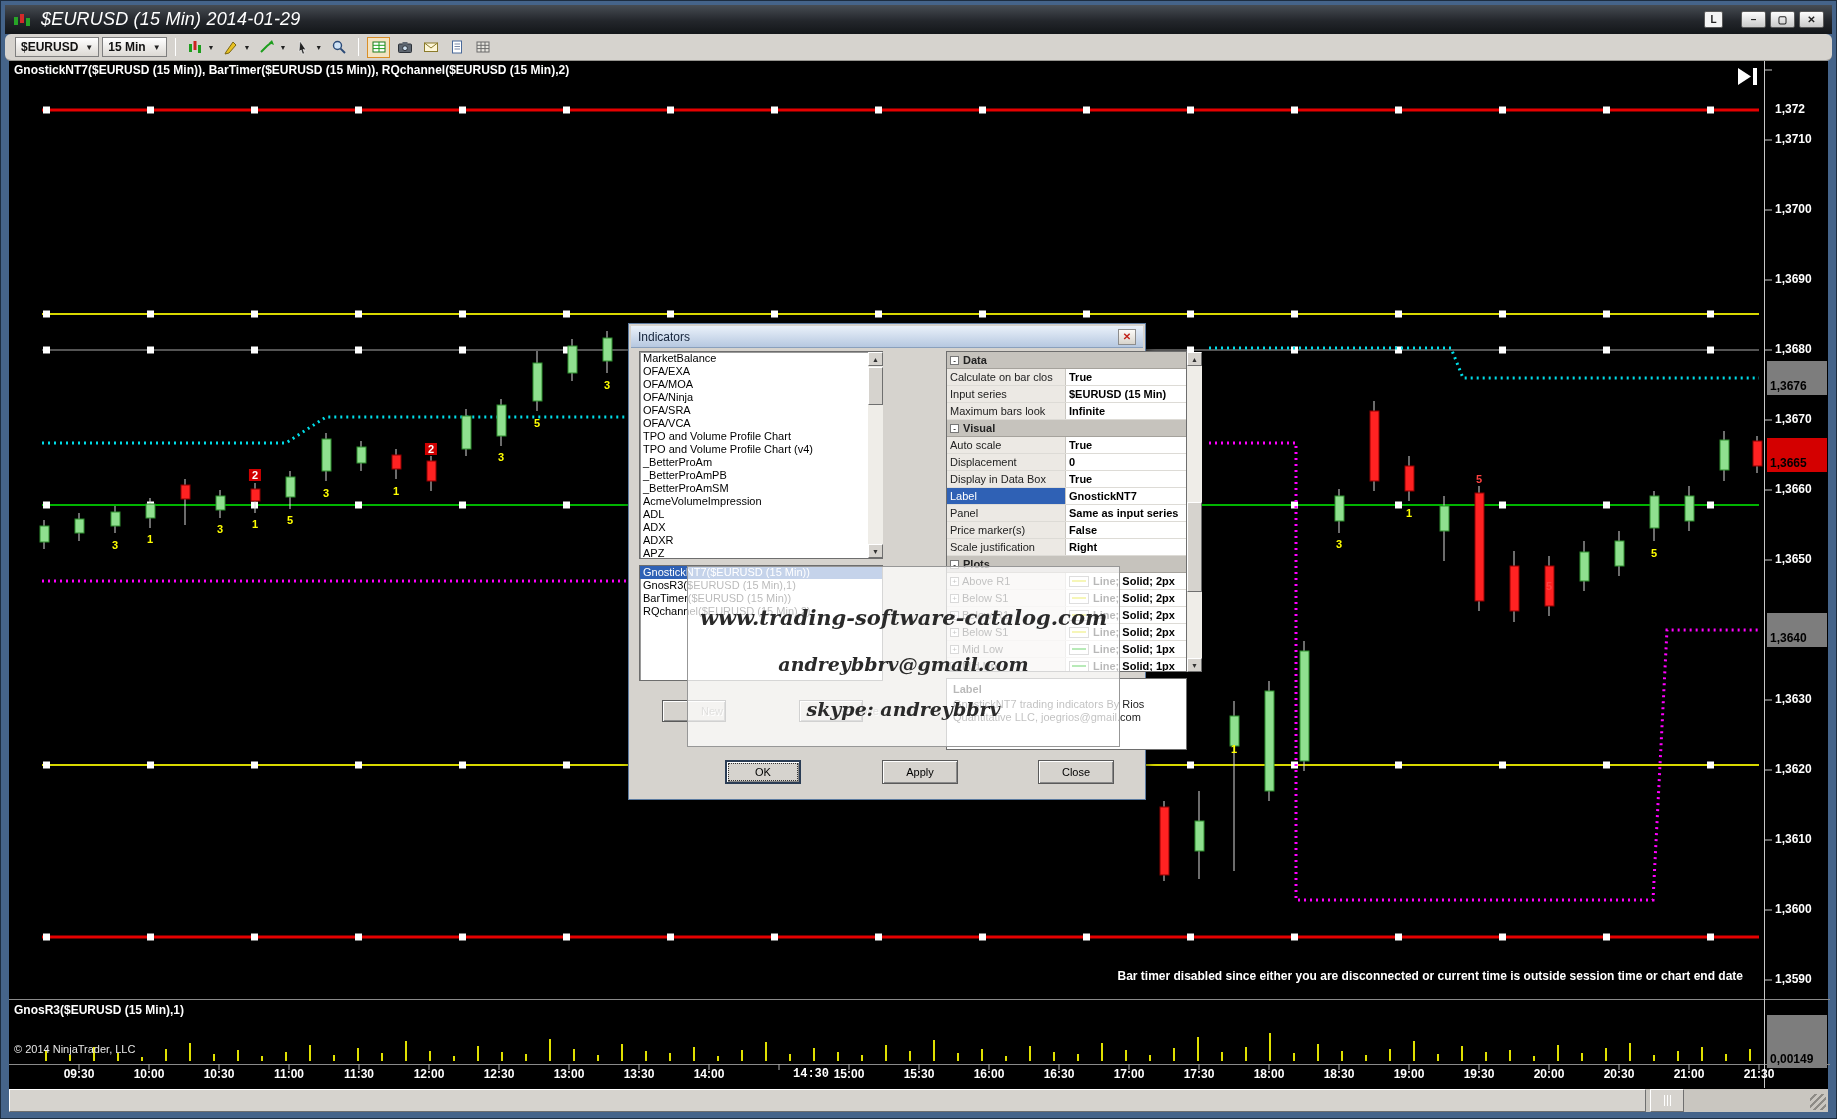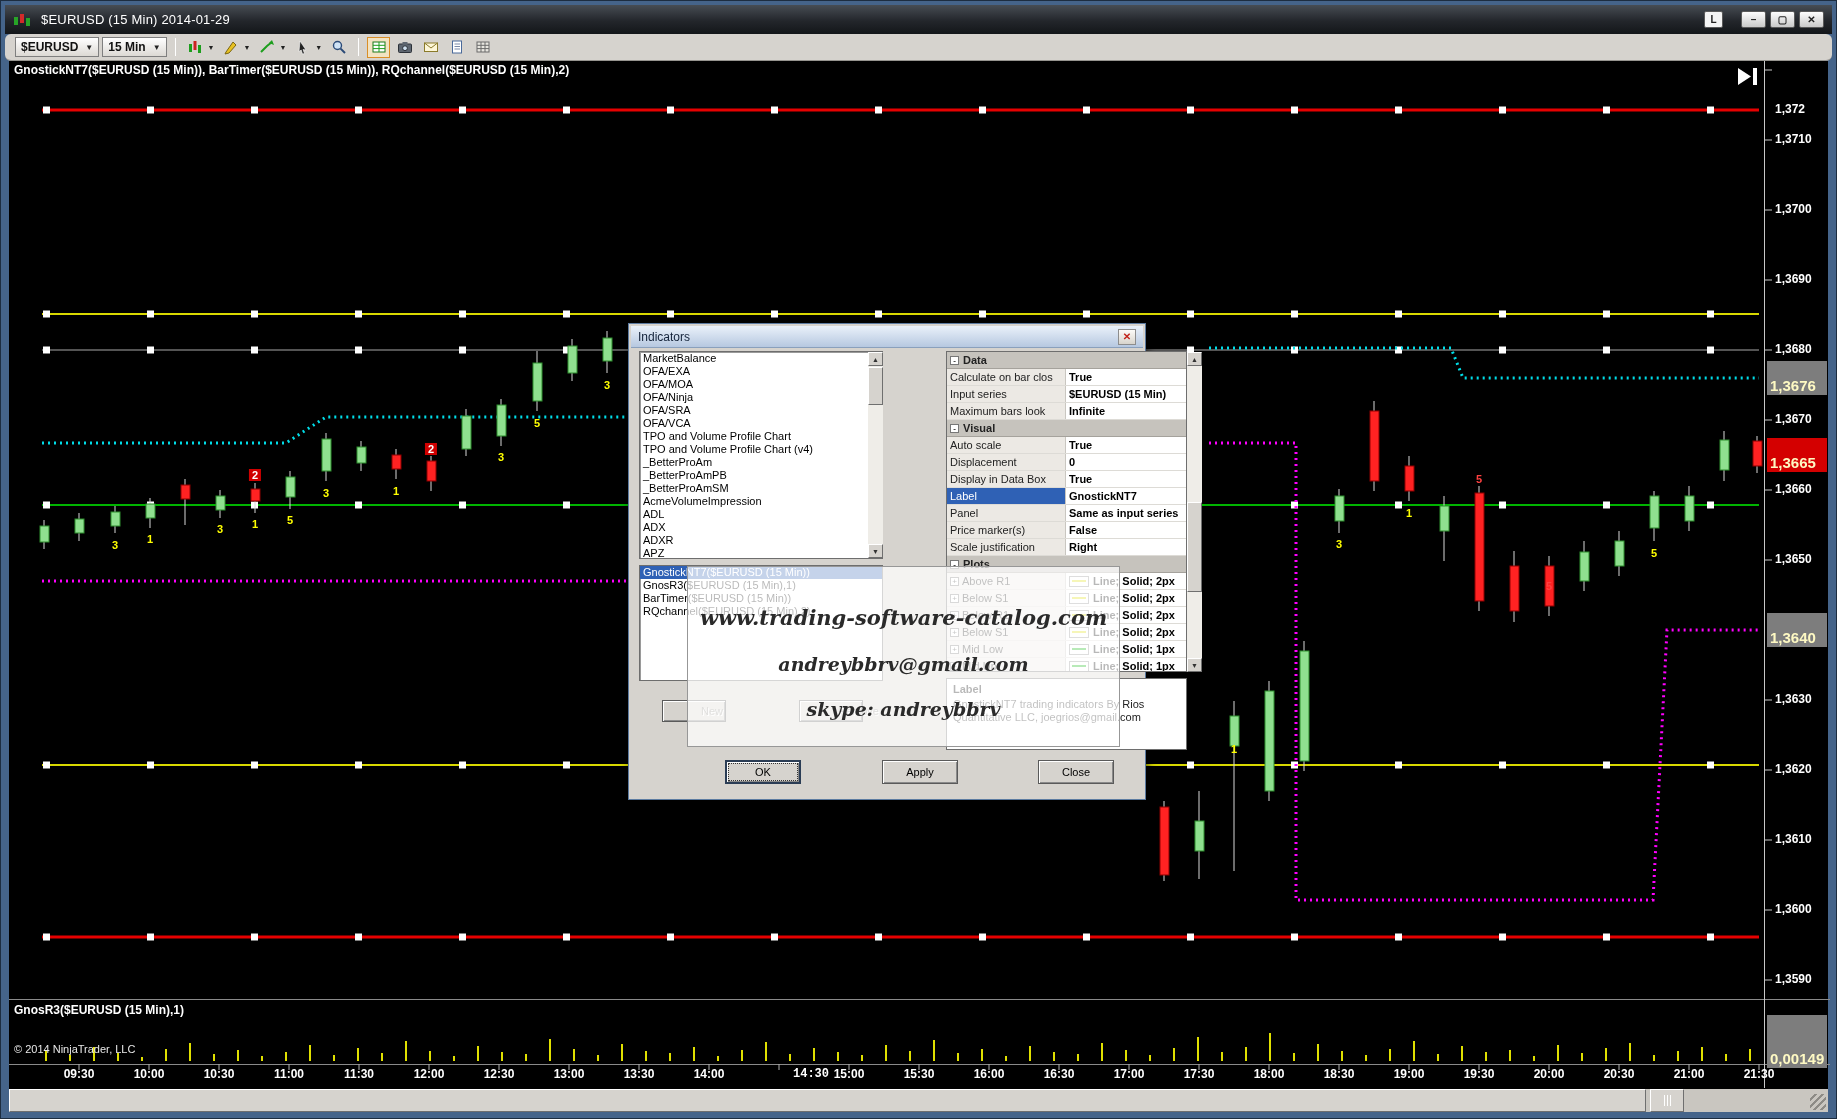--- a/index.html
+++ b/index.html
@@ -4,21 +4,21 @@
 <style>
   html,body{margin:0;padding:0;background:#222;}
   *{box-sizing:border-box;}
   .window{position:relative;width:1837px;height:1119px;background:#45648a;border:1px solid #1d2d40;overflow:hidden;
           font-family:"Liberation Sans",sans-serif;}
   
   .titlebar{position:absolute;left:4px;top:4px;right:4px;height:29px;
             background:linear-gradient(180deg,#474d54,#23262b 55%,#131619);
             display:flex;align-items:center;padding:0 8px;z-index:4;}
   .app-icon{width:20px;height:16px;margin-right:8px;display:flex;align-items:center;}
-  .win-title{color:#ffffff;font-size:13px;letter-spacing:.2px;}
+  .win-title{color:#ffffff;font-size:18px;letter-spacing:.2px;font-style:italic;}
   .win-controls{margin-left:auto;display:flex;align-items:center;gap:4px;}
   .wbtn{width:25px;height:17px;border-radius:2px;background:linear-gradient(#fdfdfd,#c9c9c9);
         border:1px solid #5a5a5a;color:#222;font-size:10px;display:flex;align-items:center;justify-content:center;font-weight:bold;}
   .wbtn.l{width:19px;background:#f4f4f4;margin-right:14px;}
   
   .toolbar{position:absolute;left:4px;top:33px;right:4px;height:27px;background:#d6d3ce;
            border-bottom:1px solid #96948f;display:flex;align-items:center;padding:0 10px;gap:3px;z-index:4;border-radius:6px;}
   .combo{height:20px;border:1px solid #7f7f7f;background:linear-gradient(#ffffff,#dcd9d4);
          display:flex;align-items:center;padding:0 5px;gap:7px;font-size:12px;font-weight:bold;color:#111;}
   .combo .arr{font-size:8px;color:#222;}
@@ -29,21 +29,21 @@
   
   .content{position:absolute;left:8px;top:60px;right:8px;bottom:29px;background:#000;z-index:0;}
   #chart-svg{position:absolute;left:0;top:0;z-index:1;pointer-events:none;}
   #overlay-labels{position:absolute;left:0;top:0;width:1837px;height:1119px;z-index:2;pointer-events:none;}
   .ind-label{position:absolute;left:13px;top:62px;color:#fff;font-size:12px;font-weight:bold;}
   .timer-msg{position:absolute;right:95px;top:968px;color:#fff;font-size:12px;font-weight:bold;}
   .panel2-label{position:absolute;left:13px;top:1002px;color:#fff;font-size:12px;font-weight:bold;}
   .copyright{position:absolute;left:13px;top:1042px;color:#e8e8e8;font-size:11px;}
   .price-label{position:absolute;color:#fff;font-size:12px;font-weight:bold;}
   .price-marker{position:absolute;left:1766px;width:60px;transform:translateY(-50%);background:#7d7d7d;
-                color:#fef9c3;font-size:15px;font-weight:bold;padding:17px 3px;height:16px;line-height:16px;}
+                color:#000000;font-size:12px;font-weight:bold;padding:17px 3px;height:16px;line-height:16px;}
   .price-marker.red{background:#d40000;}
   .time-label{position:absolute;top:1066px;width:56px;text-align:center;color:#fff;font-size:12px;font-weight:bold;}
   .sig{position:absolute;transform:translate(-50%,-50%);font-size:11px;font-weight:bold;}
   .sig.y{color:#ffff00;}
   .sig.r{color:#ff4040;}
   .sig.rb{background:#d00000;color:#fff;padding:0 3px;}
   .play-icon{position:absolute;left:1735px;top:66px;}
   
   .hscroll{position:absolute;left:8px;right:8px;bottom:6px;height:23px;background:#c9c6c0;z-index:4;}
   .hthumb{position:absolute;left:0;top:0;height:23px;width:1637px;background:#d6d3ce;
@@ -416,20 +416,21 @@
       <line x1="1764" y1="909" x2="1771" y2="909" stroke="#c8c8c8"></line>
       <line x1="1764" y1="979" x2="1771" y2="979" stroke="#c8c8c8"></line>
     </svg>
 
   <div id="overlay-labels">
     <div class="ind-label">GnostickNT7($EURUSD (15 Min)),  BarTimer($EURUSD (15 Min)),  RQchannel($EURUSD (15 Min),2)</div>
     <svg class="play-icon" width="28" height="20">
       <polygon points="2,1 15,9.5 2,18" fill="#ffffff"></polygon>
       <rect x="17" y="1" width="4" height="17" fill="#ffffff"></rect>
     </svg>
+    <div class="timer-msg">Bar timer disabled since either you are disconnected or current time is outside session time or chart end date</div>
     <div class="panel2-label">GnosR3($EURUSD (15 Min),1)</div>
     <div class="copyright">© 2014 NinjaTrader, LLC</div>
   <div class="price-label" style="left: 1774px; top: 61px; margin-top: 40px;">1,372</div>
       <div class="price-label" style="left: 1774px; top: 131px;">1,3710</div>
       <div class="price-label" style="left: 1774px; top: 201px;">1,3700</div>
       <div class="price-label" style="left: 1774px; top: 271px;">1,3690</div>
       <div class="price-label" style="left: 1774px; top: 341px;">1,3680</div>
       <div class="price-label" style="left: 1774px; top: 411px;">1,3670</div>
       <div class="price-label" style="left: 1774px; top: 481px;">1,3660</div>
       <div class="price-label" style="left: 1774px; top: 551px;">1,3650</div>

